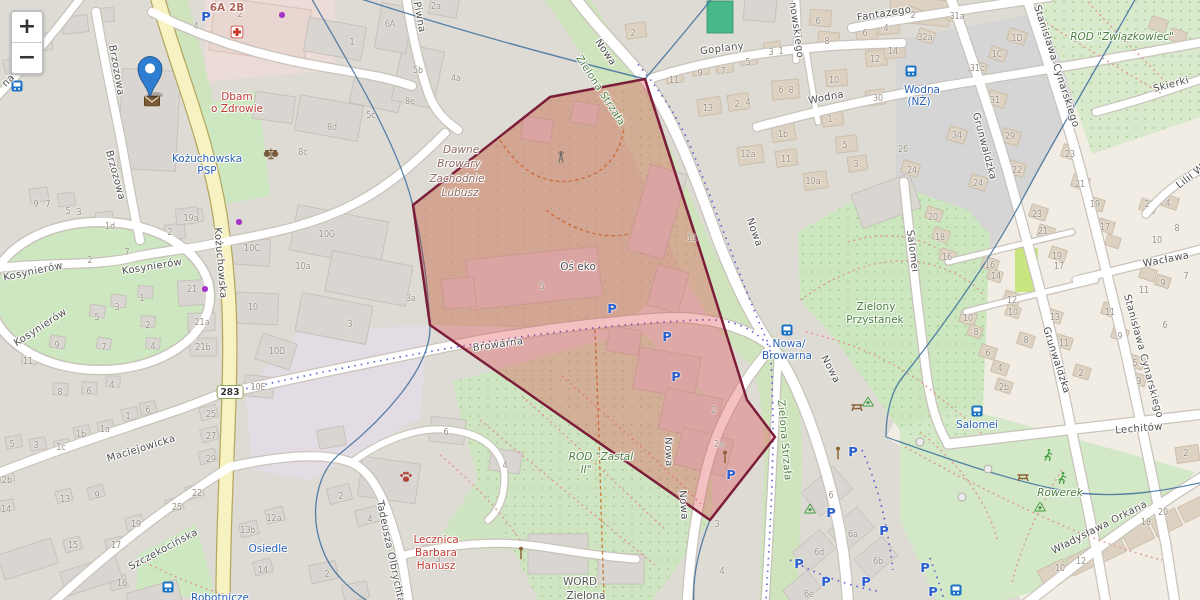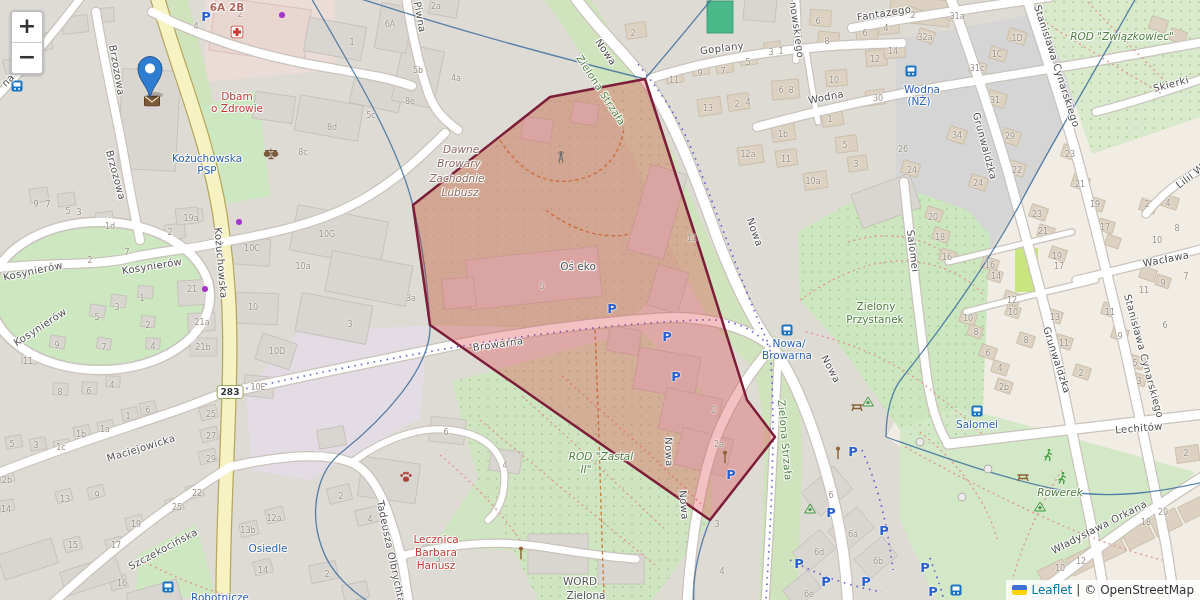--- a/index.html
+++ b/index.html
@@ -1061,19 +1061,13 @@
     <svg width="34" height="46" viewBox="0 0 34 46">
       <ellipse cx="22" cy="42" rx="8" ry="3" fill="rgba(0,0,0,0.22)"></ellipse>
       <path id="marker-path" d="M17,44 C13,31 5,26.5 5,15.5 A12,12 0 1 1 29,15.5 C29,26.5 21,31 17,44 Z" stroke="#23558f" stroke-width="1" fill="#2e7dd1"></path>
       <circle cx="17" cy="15.5" r="5" fill="#ffffff"></circle>
     </svg>
   </div>
   <div class="zoomctl">
     <a>+</a>
     <a>−</a>
   </div>
-  <div class="attribution">
-    <span class="flag"></span>
-    <a>Leaflet</a>
-    <span class="sep">|</span>
-    <a style="color:#333">© OpenStreetMap</a>
-  </div>
 </div>
 
 </body></html>

